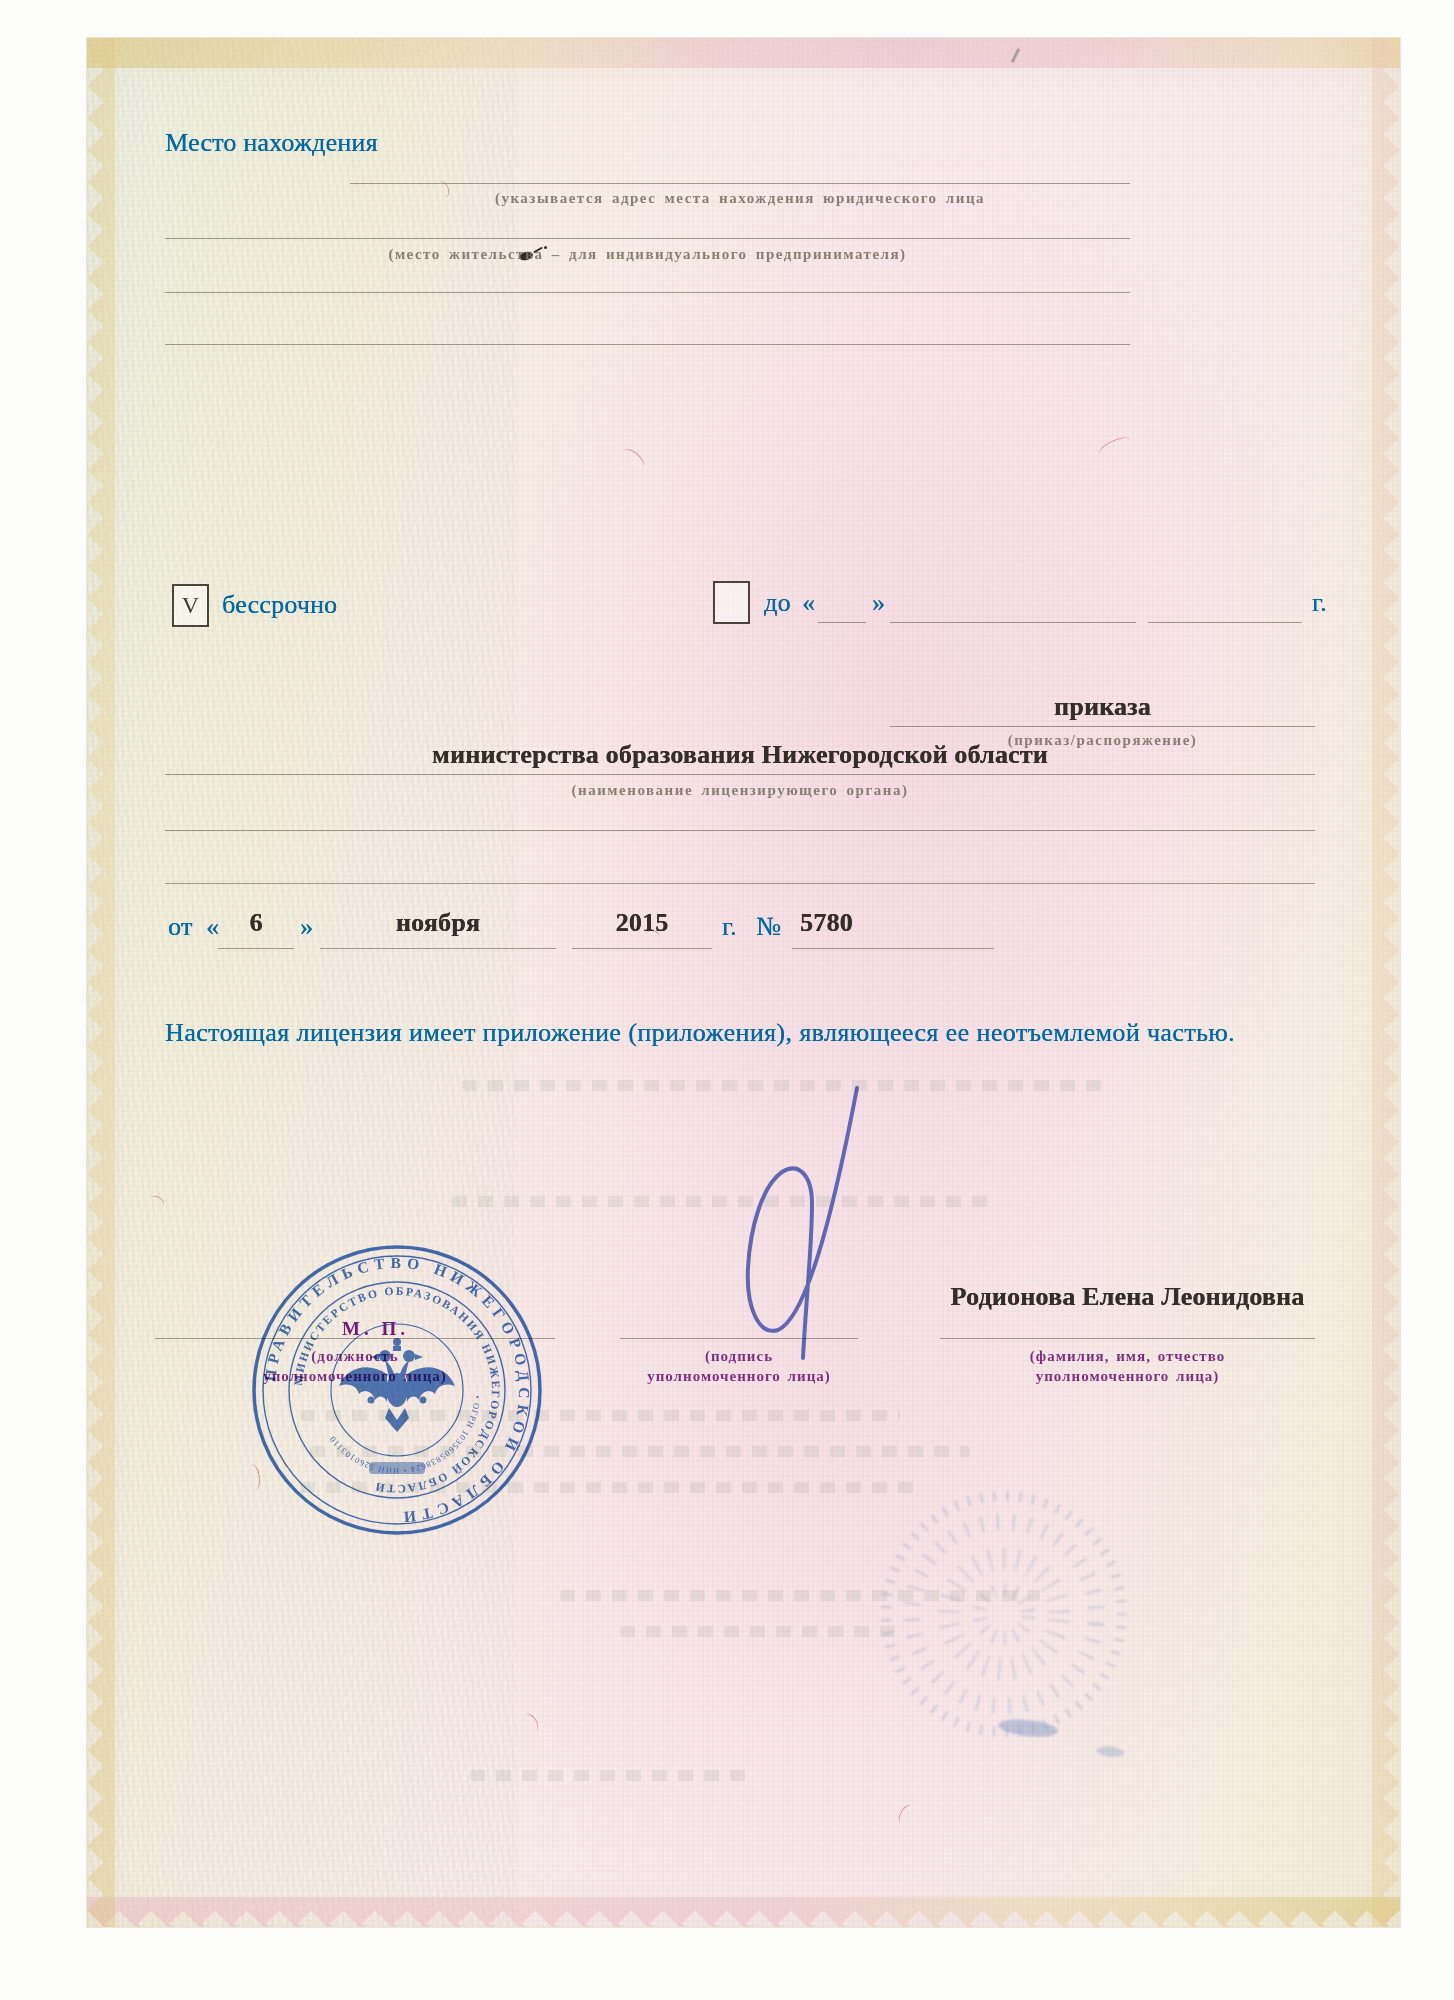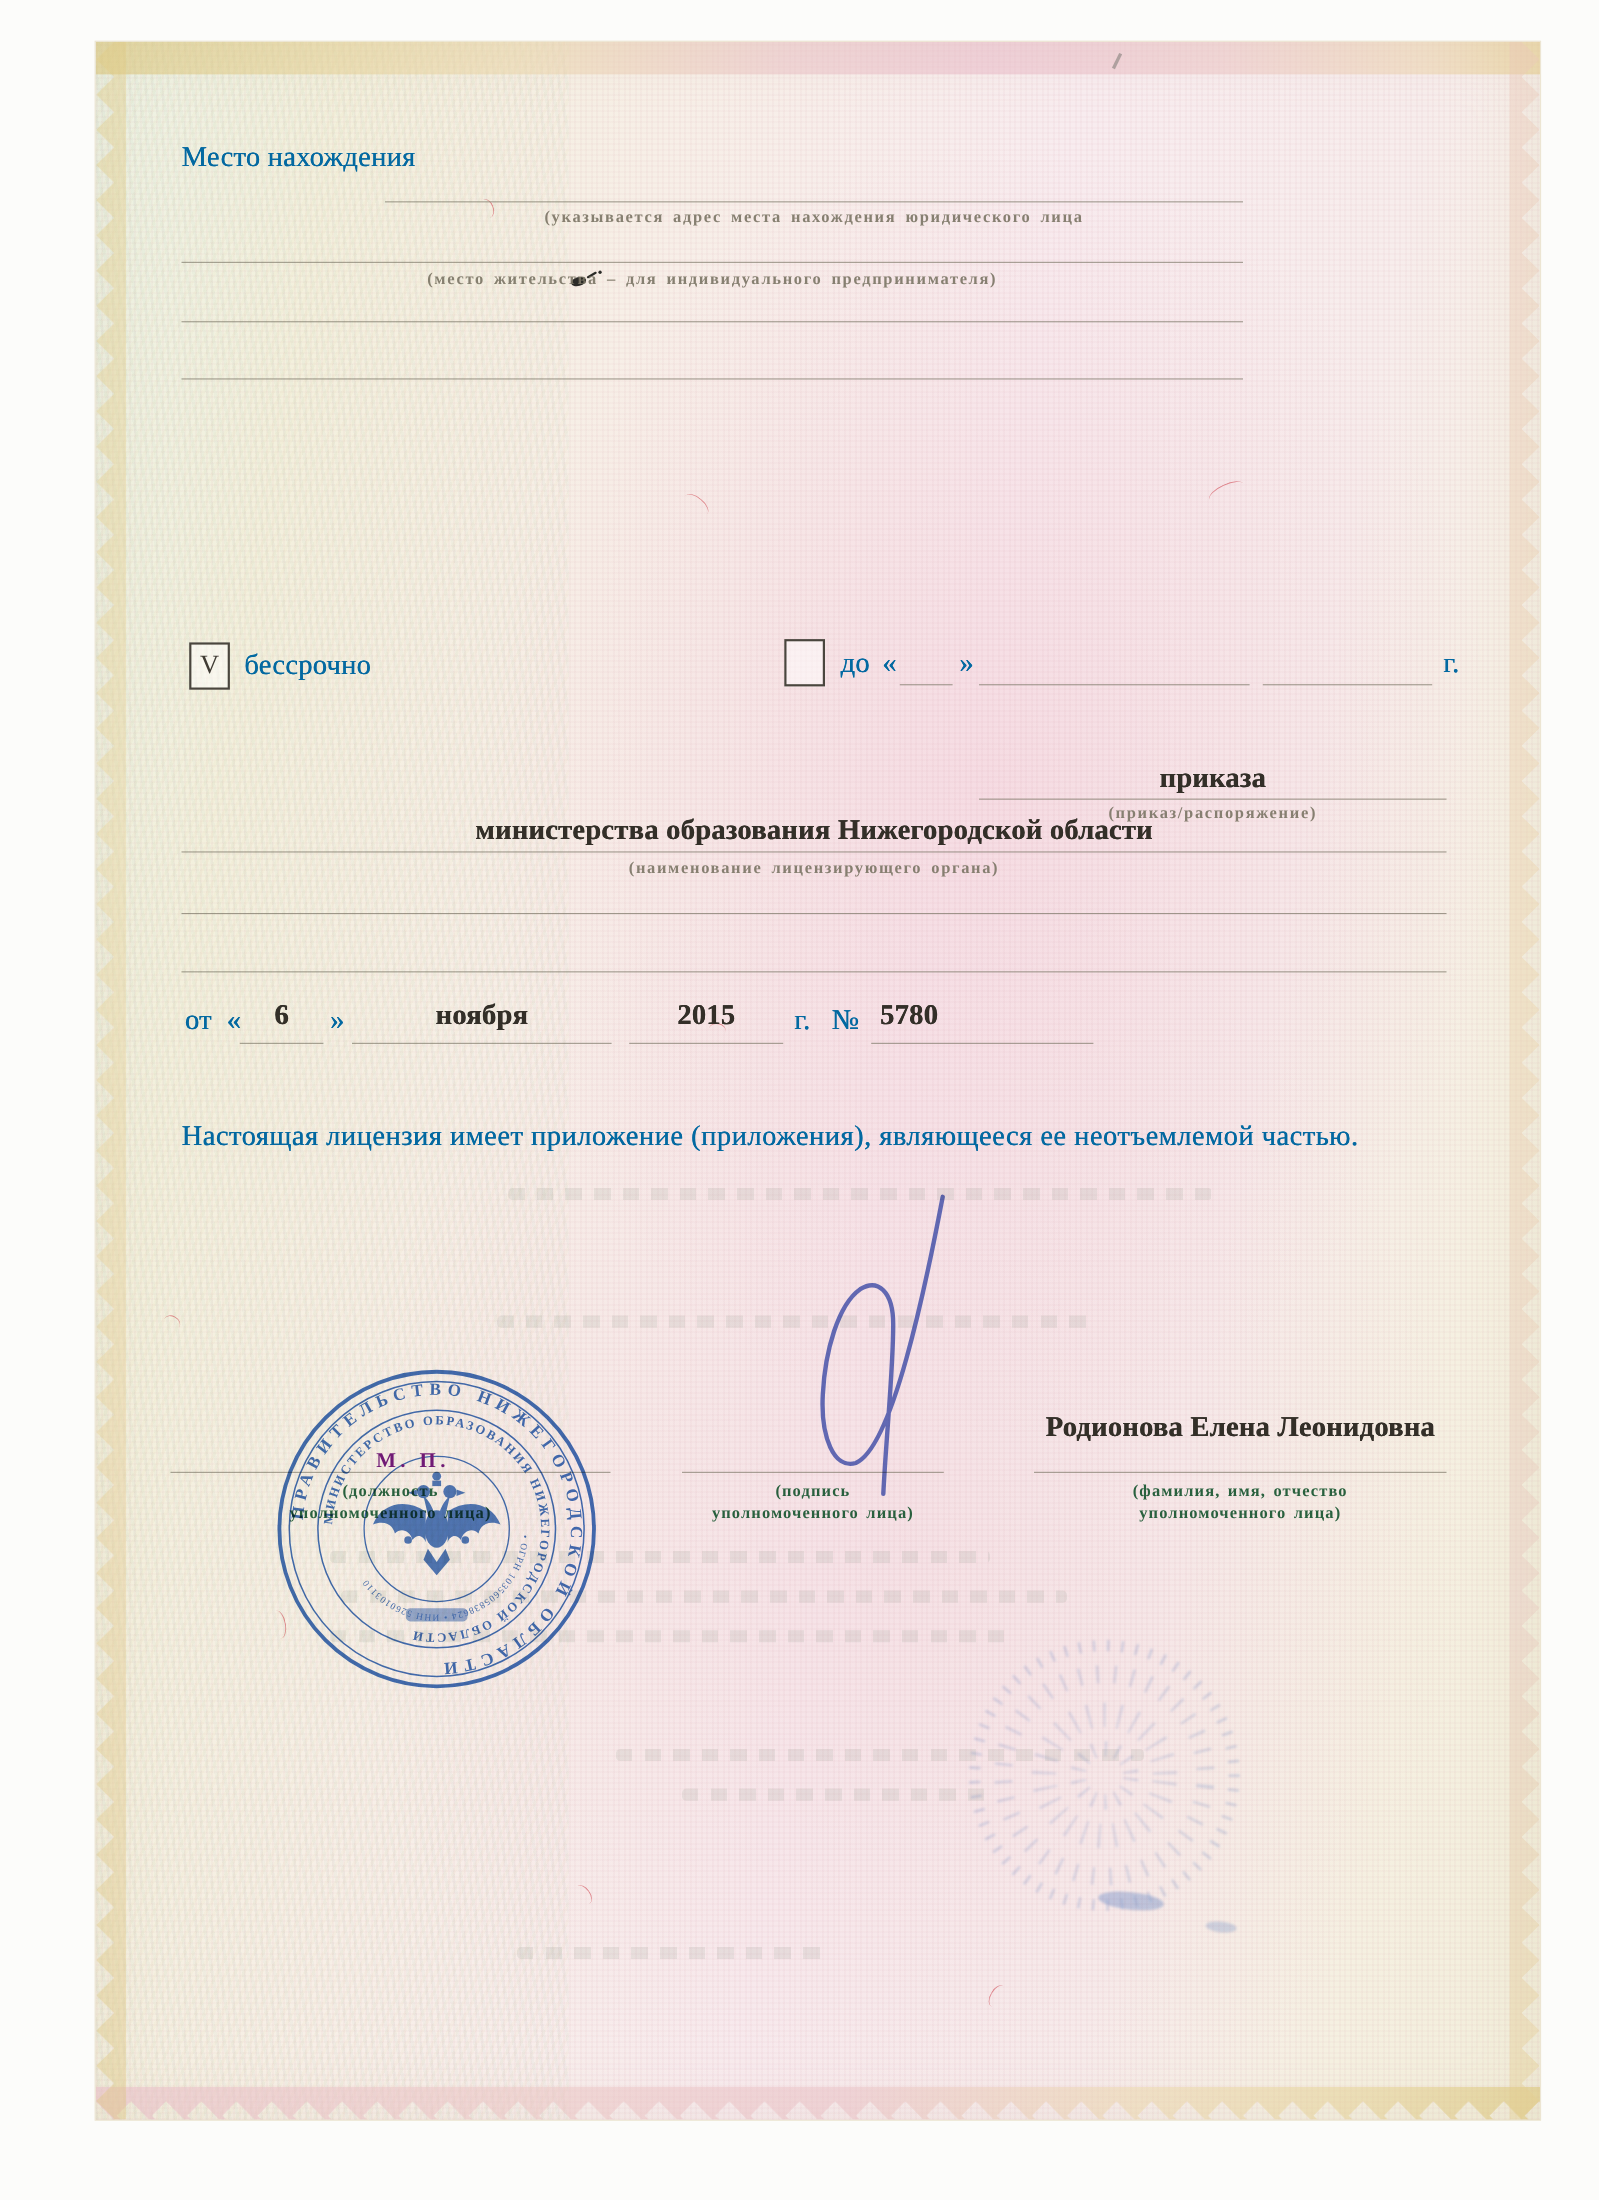--- a/index.html
+++ b/index.html
@@ -43,21 +43,21 @@
     background:linear-gradient(180deg,#ecc9b9,#ecd3a8 45%,#e8c7c0 75%,#e5cf8f);
     -webkit-mask:conic-gradient(from 225deg at 98% 50%, #000 90deg, rgba(0,0,0,0) 90.5deg) 0 0/28px 32px repeat-y;
             mask:conic-gradient(from 225deg at 98% 50%, #000 90deg, rgba(0,0,0,0) 90.5deg) 0 0/28px 32px repeat-y;}
   
   .t{position:absolute;font-size:26px;line-height:1.12;color:#0369a1;letter-spacing:.2px;
      white-space:nowrap;text-shadow:.3px 0 0 currentColor;}
   .b{font-weight:700;color:#332f28;}
   .ctr{text-align:center;}
   .cap{position:absolute;font-size:15px;font-weight:700;color:#7b7565;letter-spacing:1.5px;
        word-spacing:3px;white-space:nowrap;text-align:center;opacity:.9;}
-  .capstack{position:absolute;font-size:15px;font-weight:700;color:#14532d;letter-spacing:1px;
+  .capstack{position:absolute;font-size:15px;font-weight:700;color:#701a75;letter-spacing:1px;
        word-spacing:2px;text-align:center;line-height:20px;opacity:.9;}
   .ln{position:absolute;height:1.4px;background:rgba(126,120,106,.72);}
   .checkbox{position:absolute;width:33px;height:39px;border:2.2px solid #4a463e;
        background:rgba(255,255,255,.5);display:flex;align-items:center;justify-content:center;
        font-size:24px;color:#3f3b33;}
   
   .ghost{position:absolute;height:11px;border-radius:4px;opacity:.13;filter:blur(.7px);
        background:repeating-linear-gradient(90deg, rgba(110,130,112,.9) 0 15px, rgba(0,0,0,0) 15px 26px);}
   .fiber{position:absolute;width:26px;height:13px;border-top:1.7px solid rgba(205,62,72,.55);
        border-radius:50%;}

